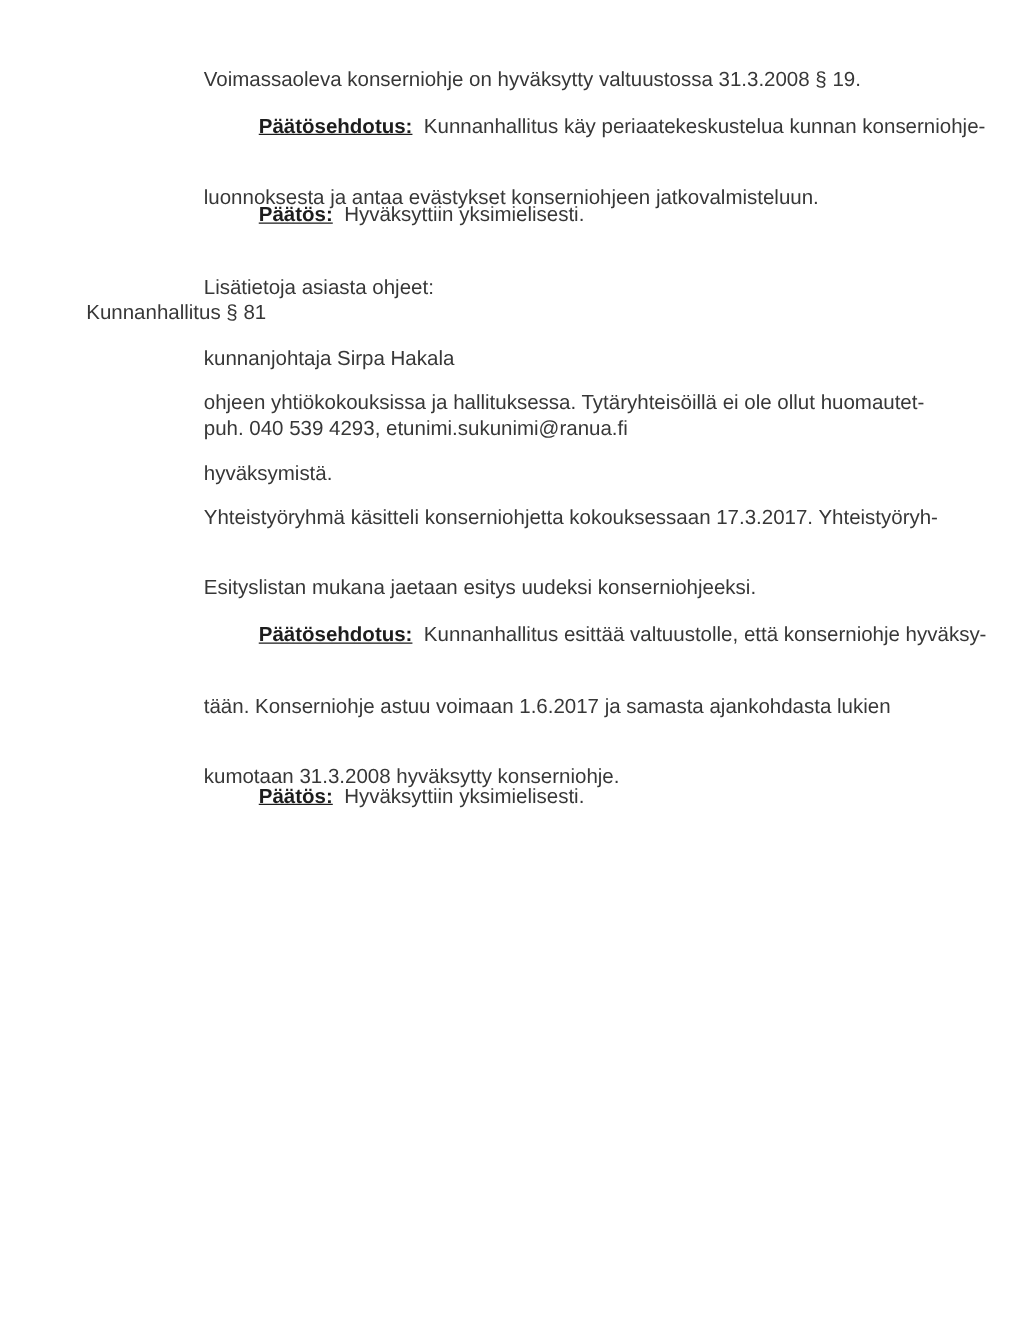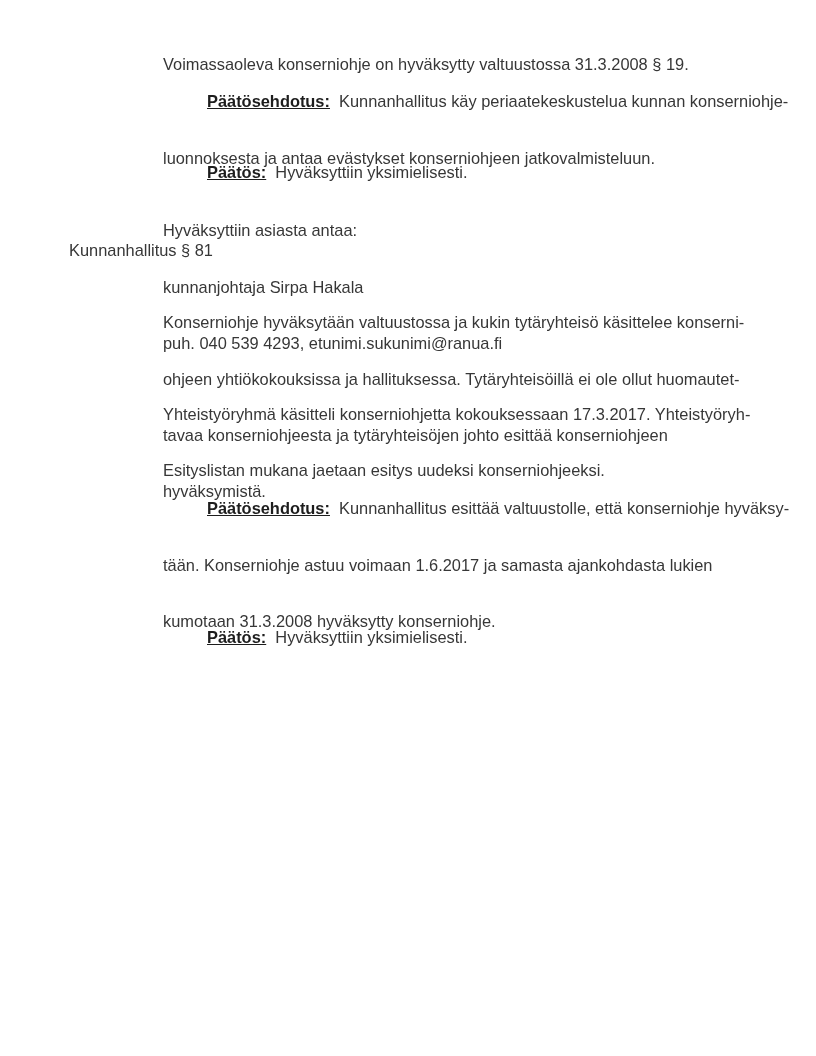--- a/index.html
+++ b/index.html
@@ -50,31 +50,29 @@
   <div class="para" style="top:55px">
     <div class="line"><span class="lbl">Päätösehdotus:</span><span>  Kunnanhallitus käy periaatekeskustelua kunnan konserniohje-</span></div>
     <div class="line">luonnoksesta ja antaa evästykset konserniohjeen jatkovalmisteluun.</div>
   </div>
 
   <div class="para" style="top:126px">
     <div class="line"><span class="lbl">Päätös:</span><span>  Hyväksyttiin yksimielisesti.</span></div>
   </div>
 
   <div class="para" style="top:184px">
-    <div class="line">Hyväksyttiin asiasta antaa:</div>
+    <div class="line">Lisätietoja asiasta ohjeet:</div>
     <div class="line">kunnanjohtaja Sirpa Hakala</div>
     <div class="line">puh. 040 539 4293, etunimi.sukunimi@ranua.fi</div>
   </div>
 
   <div class="margin-heading" style="top:241px">Kunnanhallitus § 81</div>
 
   <div class="para" style="top:276px">
-    <div class="line">Konserniohje hyväksytään valtuustossa ja kukin tytäryhteisö käsittelee konserni-</div>
     <div class="line">ohjeen yhtiökokouksissa ja hallituksessa. Tytäryhteisöillä ei ole ollut huomautet-</div>
-    <div class="line">tavaa konserniohjeesta ja tytäryhteisöjen johto esittää konserniohjeen</div>
     <div class="line">hyväksymistä.</div>
   </div>
 
   <div class="para" style="top:368px">
     <div class="line">Yhteistyöryhmä käsitteli konserniohjetta kokouksessaan 17.3.2017. Yhteistyöryh-</div>
   </div>
 
   <div class="para" style="top:424px">
     <div class="line">Esityslistan mukana jaetaan esitys uudeksi konserniohjeeksi.</div>
   </div>

